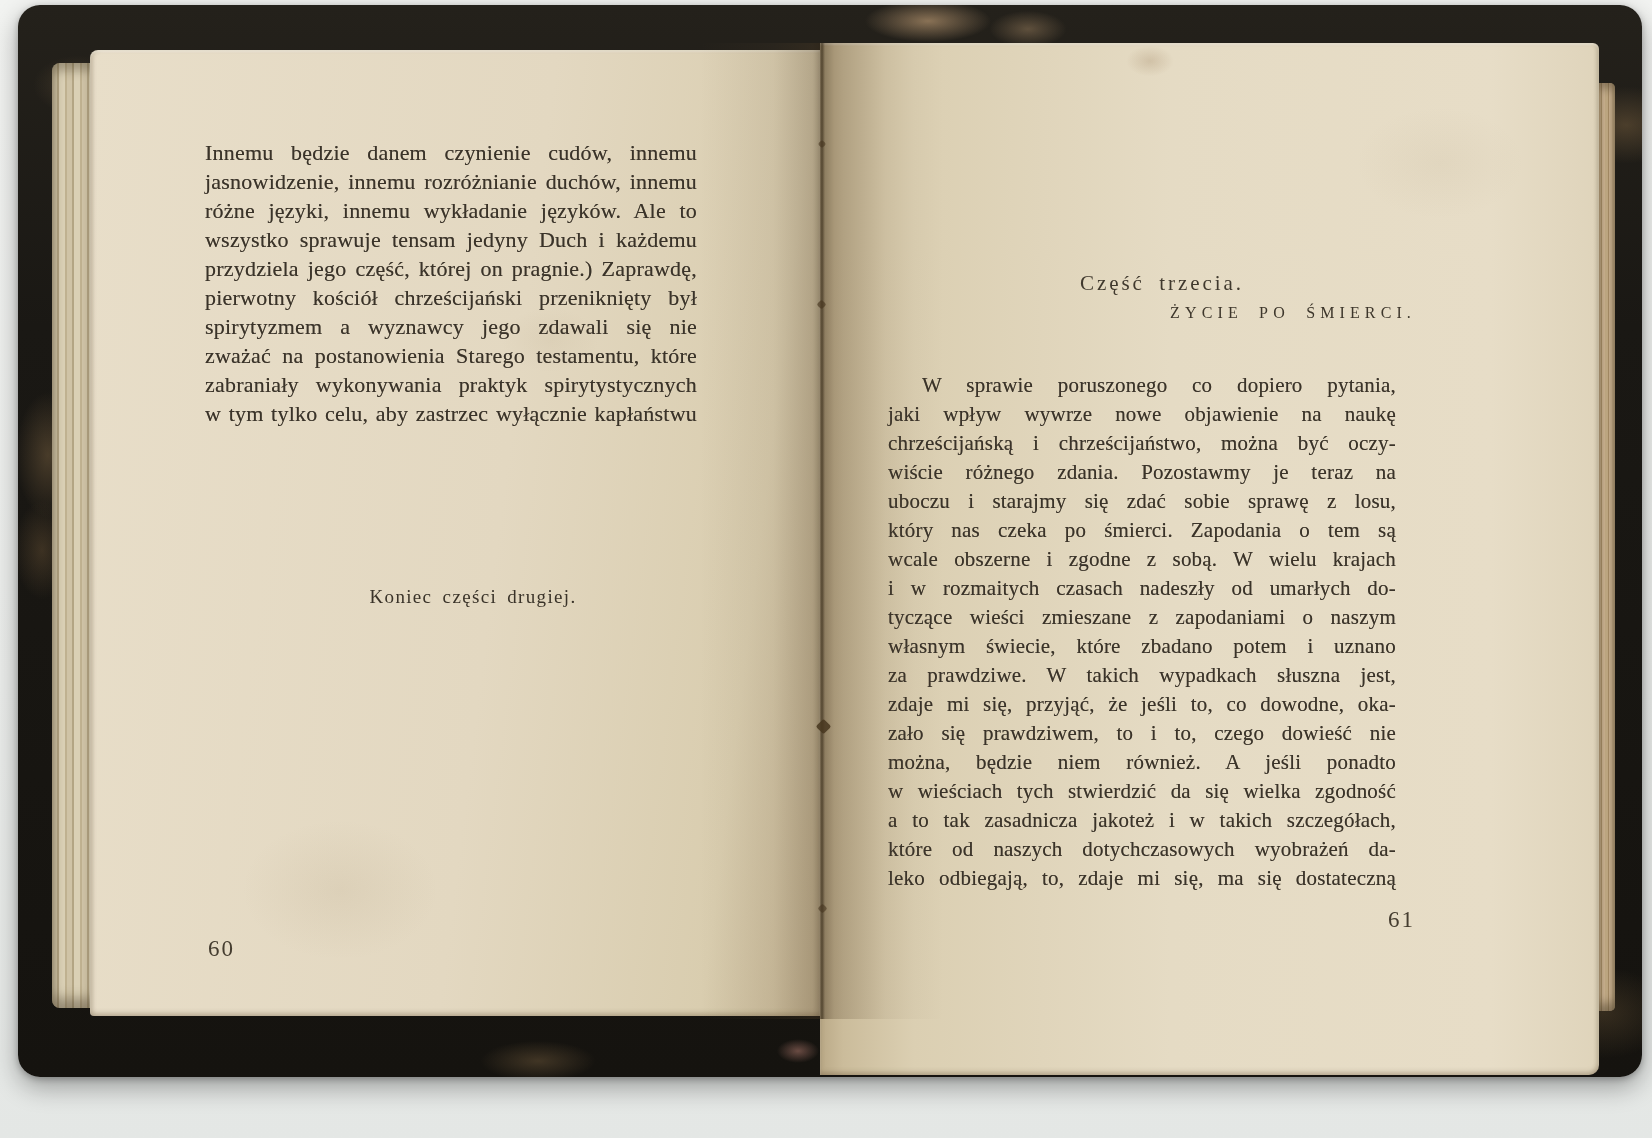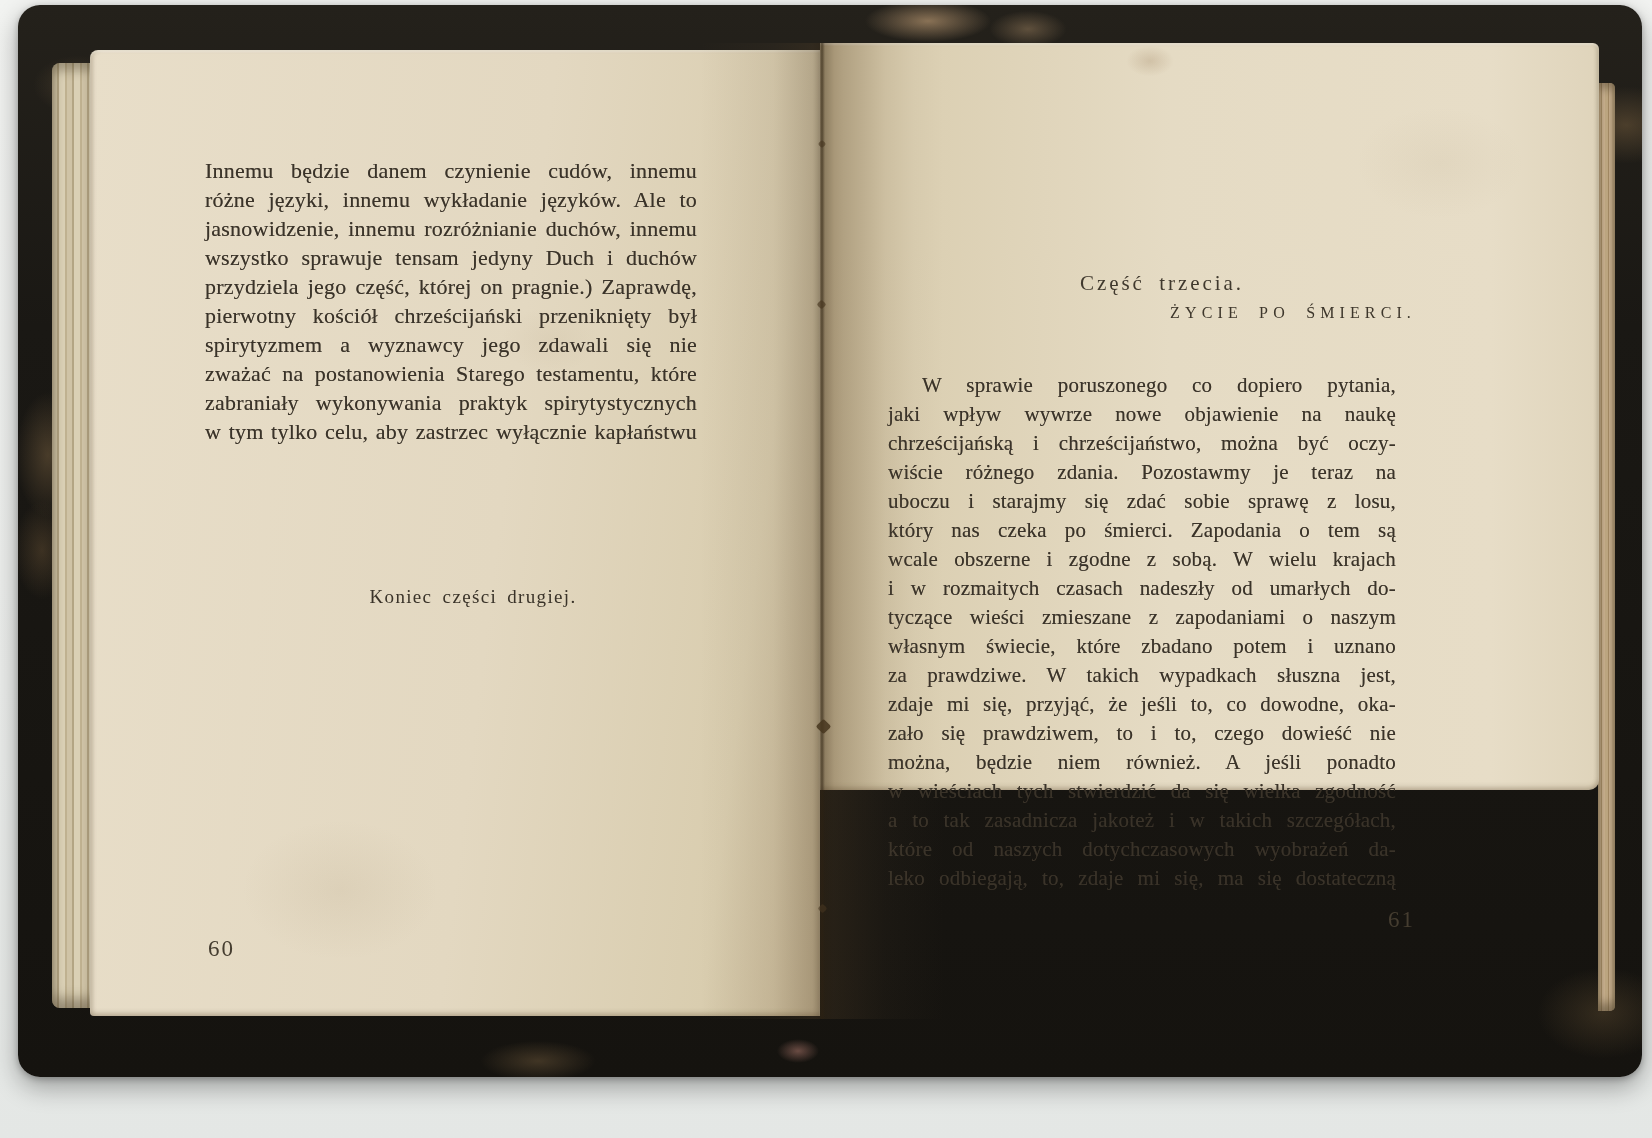--- a/index.html
+++ b/index.html
@@ -49,21 +49,21 @@
   .page-left{
     left:72px;top:45px;width:730px;height:966px;
     border-radius:8px 0 0 4px;
     background:
       radial-gradient(140px 100px at 250px 840px, rgba(150,128,92,.10), rgba(150,128,92,0) 70%),
       radial-gradient(70px 46px at 460px 290px, rgba(150,128,92,.08), rgba(150,128,92,0) 70%),
       linear-gradient(97deg,#e8dec9 0%,#e3d8c1 55%,#d9cdaf 86%,#c6b695 100%);
     box-shadow:inset 0 2px 2px rgba(255,255,250,.35), inset 0 -3px 5px rgba(90,72,45,.25), inset 3px 0 4px rgba(90,72,45,.18);
   }
   .page-right{
-    left:802px;top:38px;width:779px;height:747px;
+    left:802px;top:38px;width:779px;height:1032px;
     border-radius:0 6px 10px 0;
     background:
       radial-gradient(120px 80px at 620px 120px, rgba(150,128,92,.07), rgba(150,128,92,0) 70%),
       radial-gradient(34px 22px at 330px 18px, rgba(150,120,85,.25), rgba(150,120,85,0) 70%),
       linear-gradient(to left,#dfd4bb 0%,#e7ddc7 14%,#e5dbc4 55%,#dbcfb2 88%,#cbbc9b 97%,#baa987 100%);
     box-shadow:inset 0 2px 2px rgba(255,255,250,.35), inset 0 -3px 5px rgba(90,72,45,.25), inset -2px 0 4px rgba(90,72,45,.2);
   }
 
   
   .gutter{
@@ -76,21 +76,21 @@
     position:absolute;width:9px;height:9px;background:#46361f;opacity:.85;
     transform:rotate(45deg);border-radius:2px;
   }
   .stitch.s1{left:801px;top:136px;width:6px;height:6px;opacity:.6;}
   .stitch.s2{left:800px;top:296px;width:7px;height:7px;opacity:.65;}
   .stitch.s3{left:800px;top:716px;width:11px;height:11px;}
   .stitch.s4{left:801px;top:900px;width:7px;height:7px;opacity:.6;}
 
   
   .tcol{position:absolute;color:#3a3329;text-shadow:0 0 .5px rgba(58,51,41,.55);}
-  .left-text{left:115px;top:106px;width:492px;font-size:22px;}
+  .left-text{left:115px;top:88px;width:492px;font-size:22px;}
   .right-text{left:68px;top:328px;width:508px;font-size:21px;}
   .tline{
     height:29px;line-height:29px;
     text-align:justify;text-align-last:justify;text-justify:inter-word;
     letter-spacing:.01em;white-space:normal;
   }
   .tline.endpara{text-align-last:left;}
   .tline.indent{text-indent:34px;}
 
   .footer-note{
@@ -115,23 +115,23 @@
 
 <div class="scene">
   <div class="book">
 
     <div class="edge-stack-left"></div>
     <div class="edge-stack-right"></div>
 
     <div class="page page-left">
       <div class="tcol left-text">
         <div class="tline">Innemu będzie danem czynienie cudów, innemu</div>
+        <div class="tline">jasnowidzenie, innemu rozróżnianie duchów, innemu</div>
         <div class="tline">różne języki, innemu wykładanie języków.  Ale to</div>
-        <div class="tline">jasnowidzenie, innemu rozróżnianie duchów, innemu</div>
-        <div class="tline">wszystko sprawuje tensam jedyny Duch i duchów</div>
+        <div class="tline">wszystko sprawuje tensam jedyny Duch i każdemu</div>
         <div class="tline">przydziela jego część, której on pragnie.)  Zaprawdę,</div>
         <div class="tline">pierwotny kościół chrześcijański przeniknięty był</div>
         <div class="tline">spirytyzmem a wyznawcy jego zdawali się nie</div>
         <div class="tline">zważać na postanowienia Starego testamentu, które</div>
         <div class="tline">zabraniały wykonywania praktyk spirytystycznych</div>
         <div class="tline">w tym tylko celu, aby zastrzec wyłącznie kapłaństwu</div>
       </div>
       <div class="footer-note">Koniec części drugiej.</div>
       <div class="pagenum pagenum-left">60</div>
     </div>

